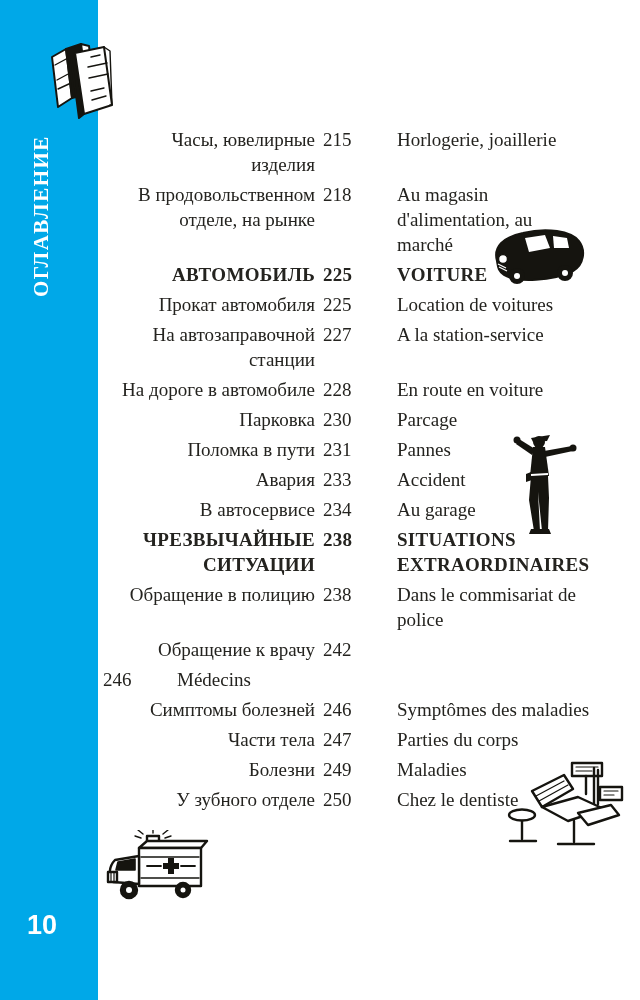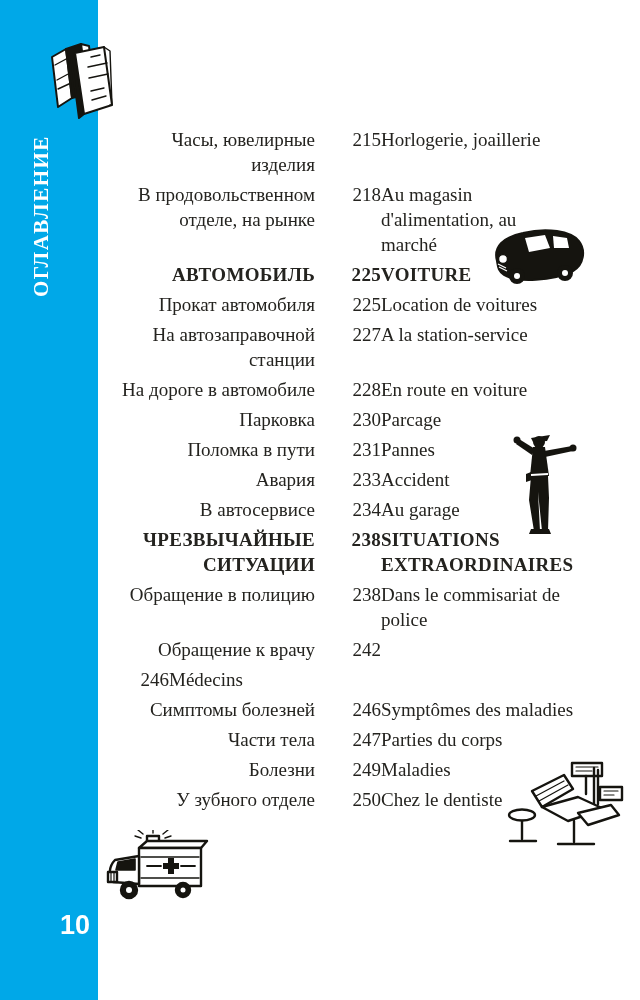--- a/index.html
+++ b/index.html
@@ -15,32 +15,32 @@
     position:absolute; left:0; top:0; width:98px; height:1000px;
     background:#00a8e8;
   }
   .sidebar-title {
     position:absolute; left:53px; top:273px;
     transform:rotate(-90deg); transform-origin:left bottom;
     color:#ffffff; font-weight:bold; font-size:21px; letter-spacing:1.5px;
     white-space:nowrap; line-height:24px;
   }
   .folio {
-    position:absolute; left:36px; top:910px; width:54px;
-    text-align:right; color:#ffffff; font-weight:bold; font-size:27px;
+    position:absolute; left:27px; top:910px; width:54px;
+    text-align:left; color:#ffffff; font-weight:bold; font-size:27px;
     font-family:"Liberation Sans","DejaVu Sans",sans-serif;
   }
   
   .toc {
     position:absolute; left:103px; top:127px; width:519px;
     font-size:19px; line-height:25px;
   }
-  .row { display:flex; align-items:flex-start; margin-bottom:5px; }
+  .row { display:flex; align-items:flex-start; margin-bottom:5px;gap:8px; }
   .row .ru  { width:212px; text-align:right; white-space:pre-line; }
-  .row .num { width:66px; text-align:right; }
+  .row .num { width:66px; text-align:left; }
   .row .fr  { flex:1; text-align:left; white-space:pre-line; }
   .row.section { font-weight:bold; letter-spacing:0.3px; }
   
   .illo { position:absolute; }
   .illo svg { display:block; width:100%; height:100%; }
   .illo-books     { left:44px;  top:36px;  width:74px;  height:88px; }
   .illo-car       { left:487px; top:221px; width:102px; height:70px; }
   .illo-policeman { left:498px; top:430px; width:80px;  height:108px; }
   .illo-dentist   { left:506px; top:760px; width:124px; height:92px; }
   .illo-ambulance { left:103px; top:830px; width:114px; height:74px; }

